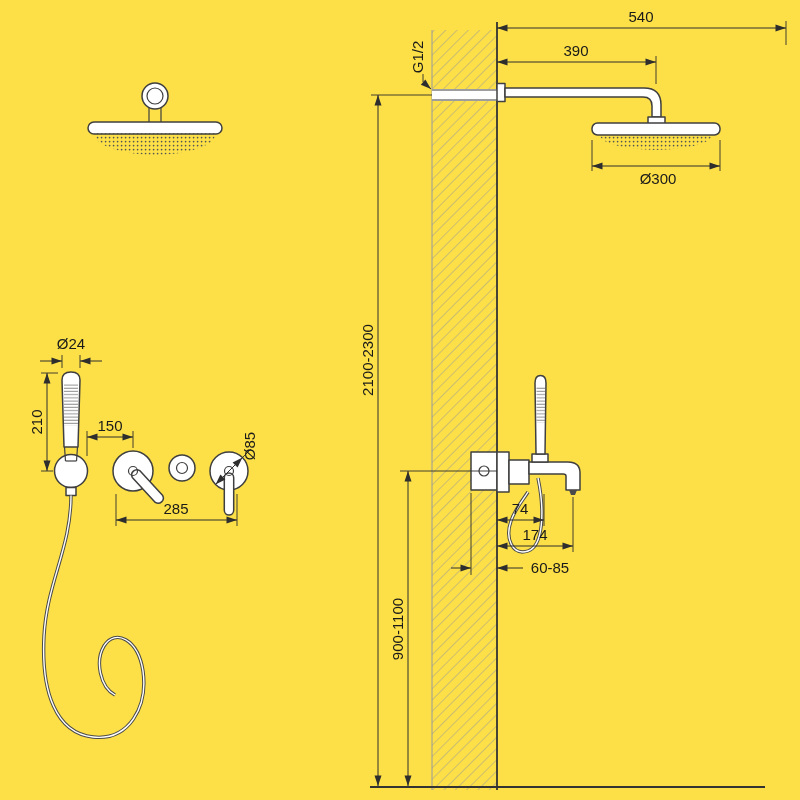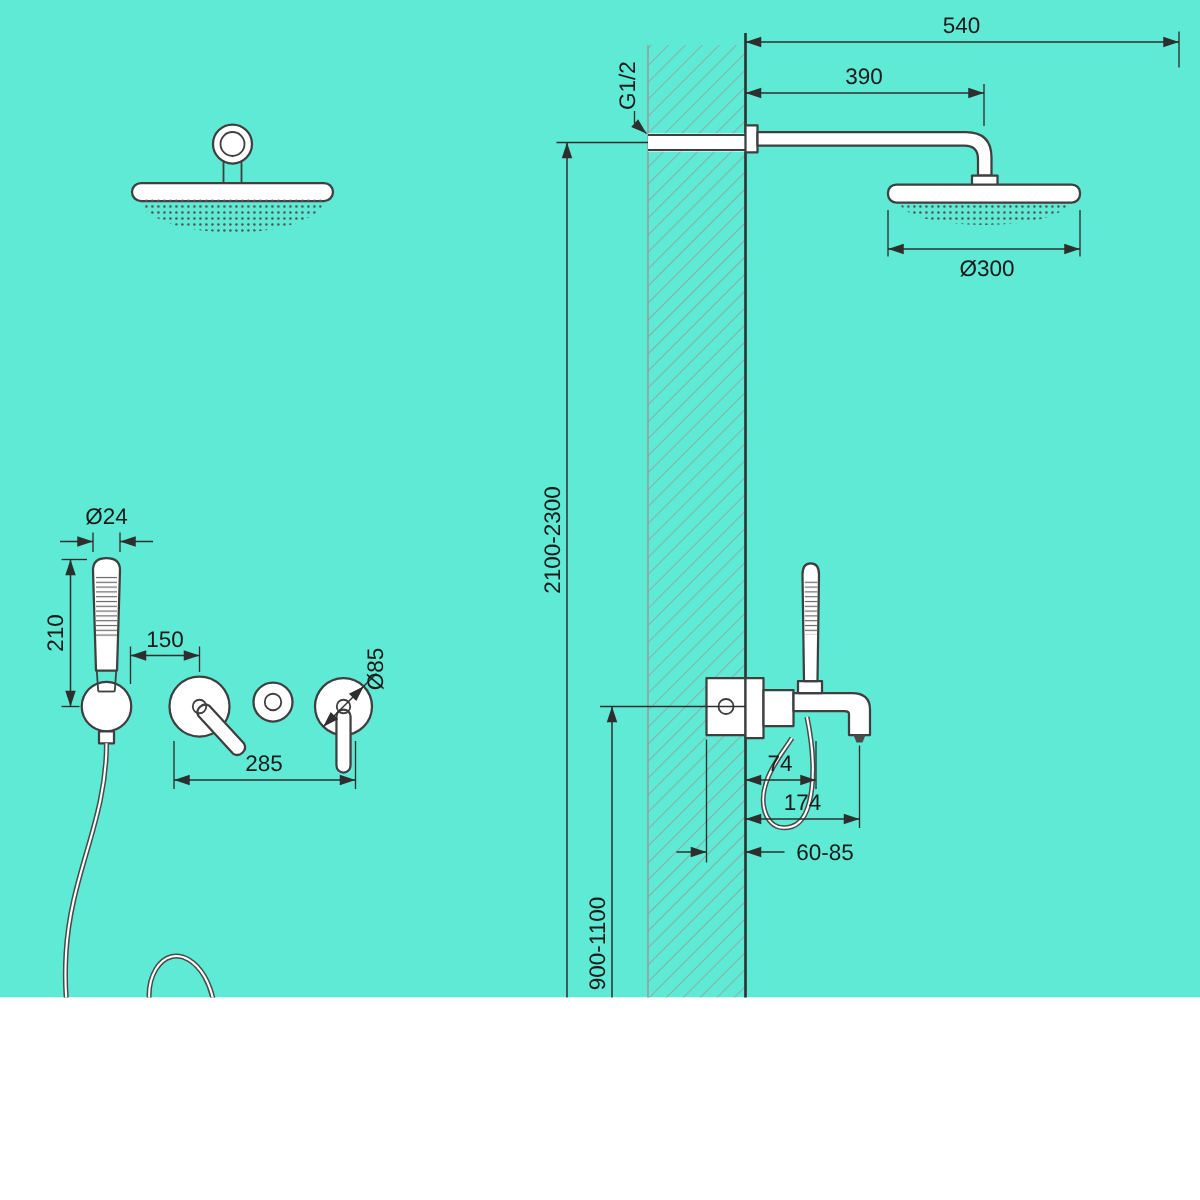--- a/index.html
+++ b/index.html
@@ -1,16 +1,16 @@
 <!DOCTYPE html>
 <html><head>
 <meta charset="utf-8">
 <style>
   html,body{margin:0;padding:0;background:#ffffff;}
-  .page{width:800px;height:665px;position:relative;background:#5eead4;}
+  .page{width:800px;height:800px;position:relative;background:#fde047;}
   svg{display:block;}
   .o{fill:#ffffff;stroke:#3f3f3f;stroke-width:1.5;stroke-linejoin:round;}
   .t{fill:none;stroke:#3f3f3f;stroke-width:1.2;}
   .heavy{fill:none;stroke:#333333;stroke-width:1.8;}
   .d{fill:none;stroke:#2e2e2e;stroke-width:1;}
   .e{fill:none;stroke:#2e2e2e;stroke-width:0.9;}
   .lbl{font-family:"Liberation Sans","DejaVu Sans",sans-serif;font-size:15px;fill:#1a1a1a;text-anchor:middle;}
 </style>
 </head>
 <body>

